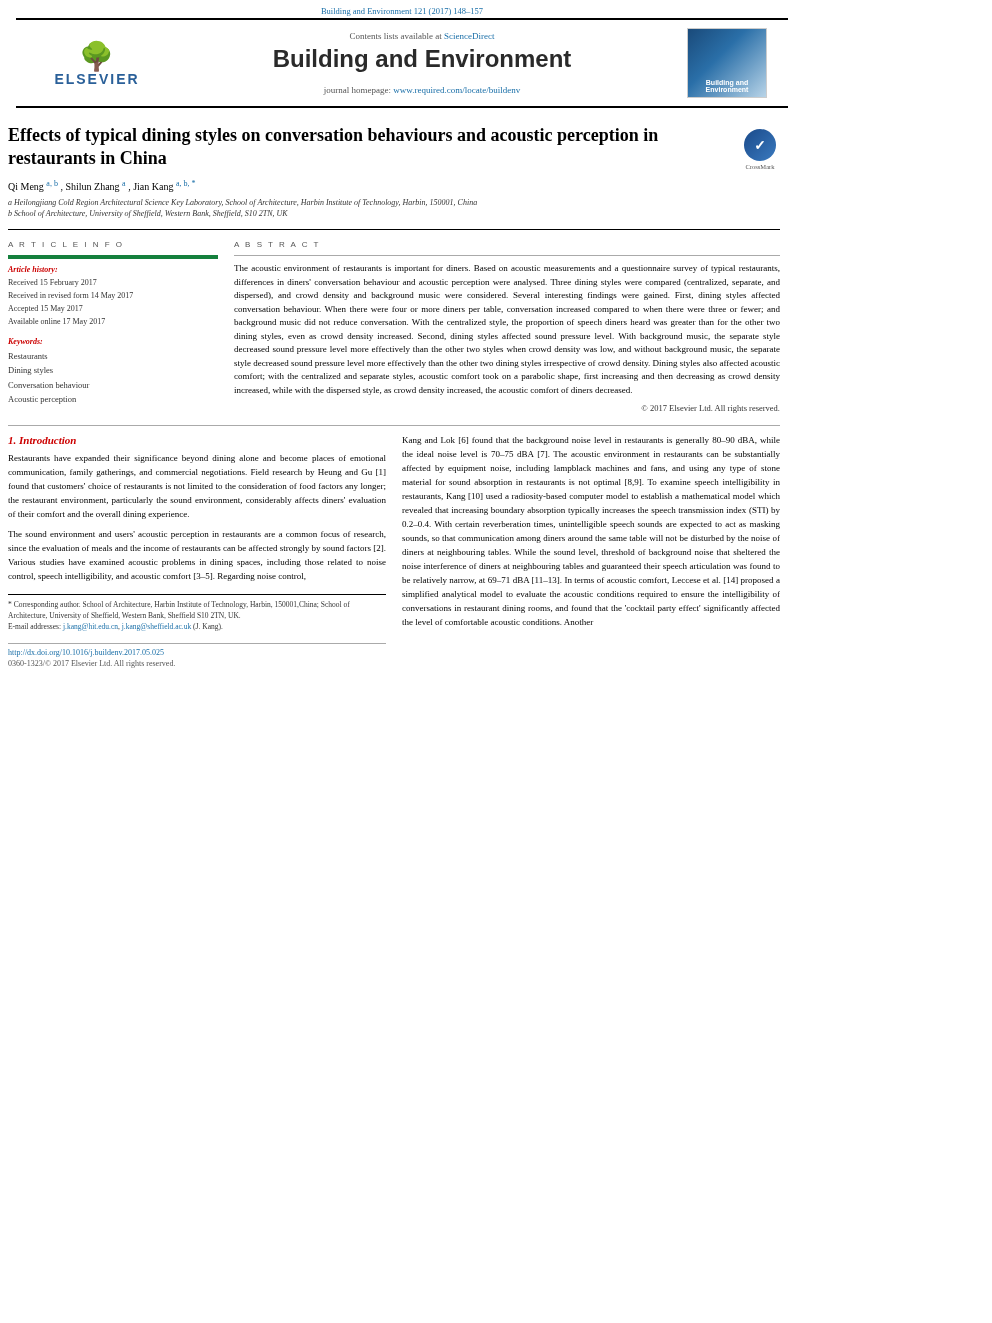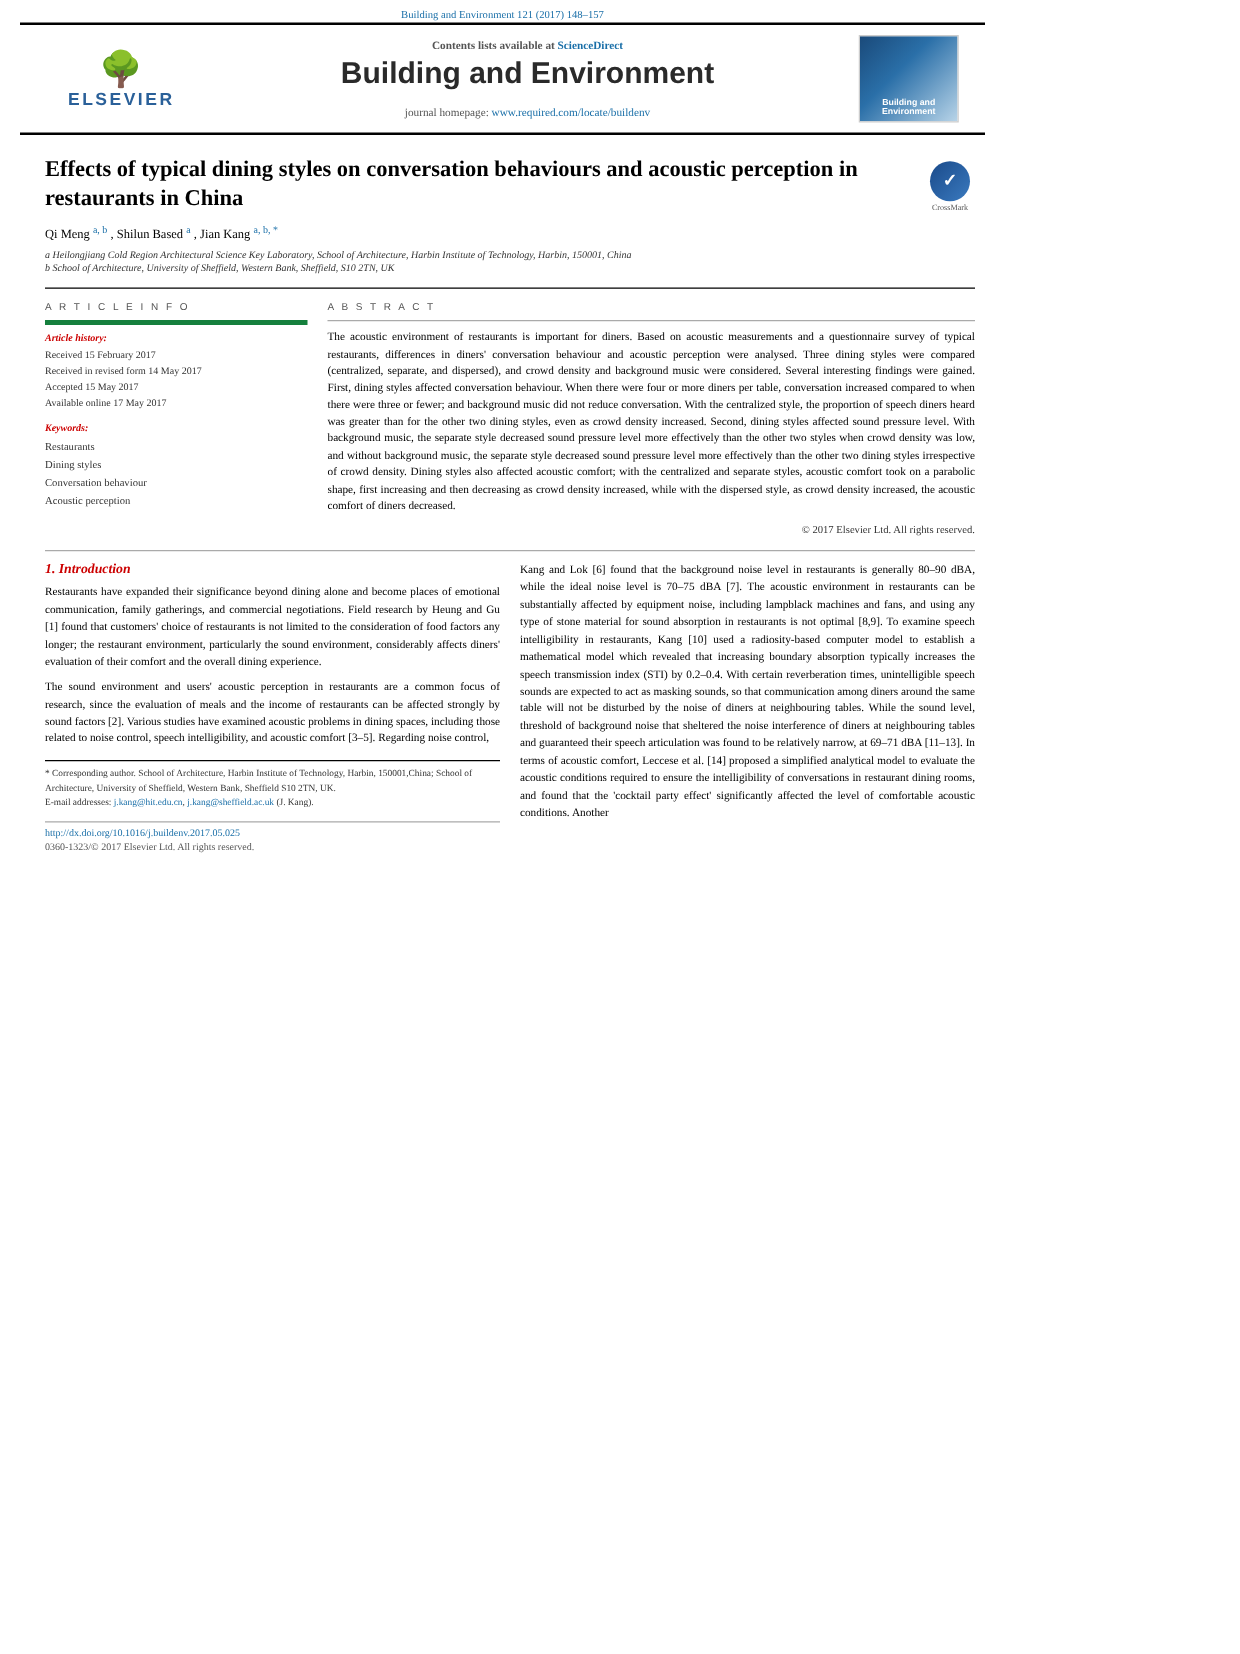--- a/index.html
+++ b/index.html
@@ -59,21 +59,20 @@
       letter-spacing: 2px;
     }
     .header-center {
       flex: 1;
       text-align: center;
     }
     .contents-available {
       font-size: 9px;
       color: #555;
       margin-bottom: 4px;
-      font-weight: bold;
     }
     .sciencedirect-link {
       color: #1a6fa8;
     }
     .journal-title-main {
       font-size: 24px;
       font-weight: bold;
       color: #2a2a2a;
       font-family: Arial, sans-serif;
       margin-bottom: 12px;
@@ -106,21 +105,21 @@
     .journal-cover-text {
       font-size: 7px;
       color: #fff;
       text-align: center;
       font-family: Arial, sans-serif;
       font-weight: bold;
     }
 
     
     .article-content {
-      padding: 16px 24px 16px 36px;
+      padding: 16px 24px 16px 8px;
     }
 
     
     .article-title-section {
       display: flex;
       align-items: flex-start;
       margin-bottom: 10px;
       border-bottom: 1px solid #000;
       padding-bottom: 10px;
     }
@@ -341,21 +340,21 @@
     </div>
   </div>
 
   <div class="article-content">
 
     <div class="article-title-section">
       <div class="article-title">
         <h1>Effects of typical dining styles on conversation behaviours and acoustic perception in restaurants in China</h1>
         <div class="authors">
           <span>Qi Meng </span><sup>a, b</sup>
-          <span>, Shilun Based </span><sup>a</sup>
+          <span>, Shilun Zhang </span><sup>a</sup>
           <span>, Jian Kang </span><sup>a, b, *</sup>
         </div>
         <div class="affiliations">
           <div>a Heilongjiang Cold Region Architectural Science Key Laboratory, School of Architecture, Harbin Institute of Technology, Harbin, 150001, China</div>
           <div>b School of Architecture, University of Sheffield, Western Bank, Sheffield, S10 2TN, UK</div>
         </div>
       </div>
       <div class="crossmark">
         <div class="crossmark-circle">✓</div>
         <div class="crossmark-label">CrossMark</div>

